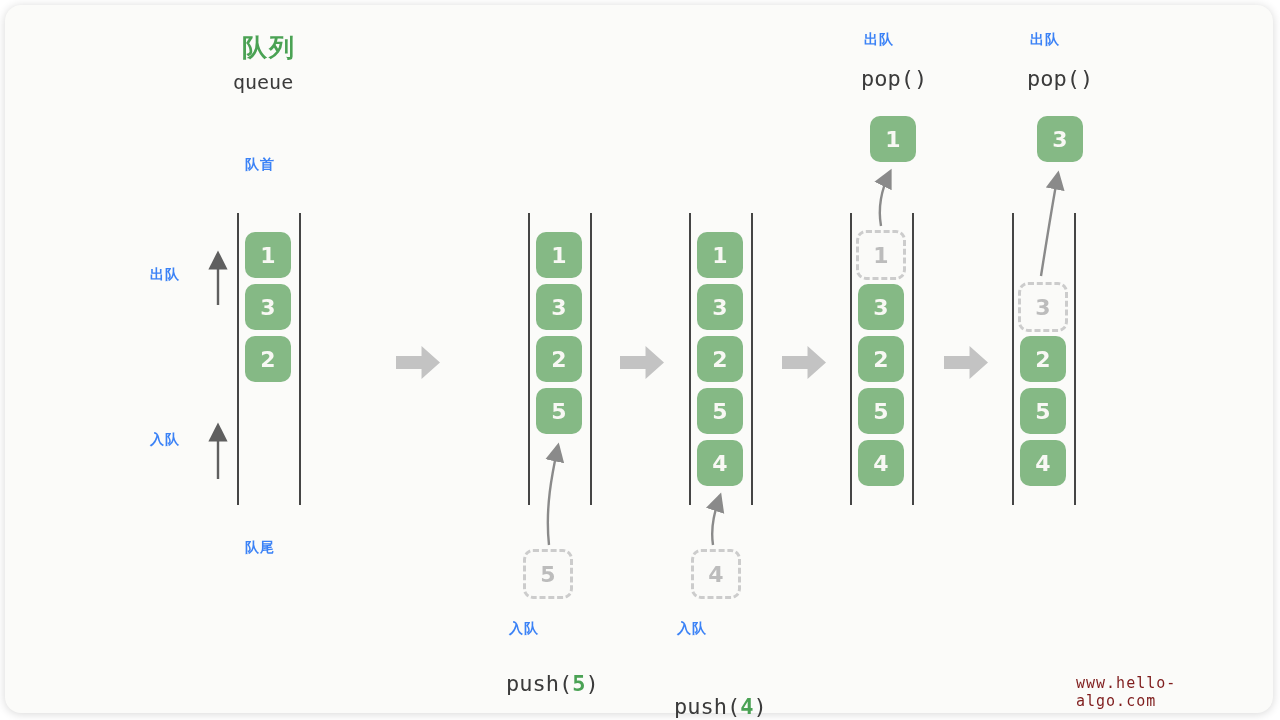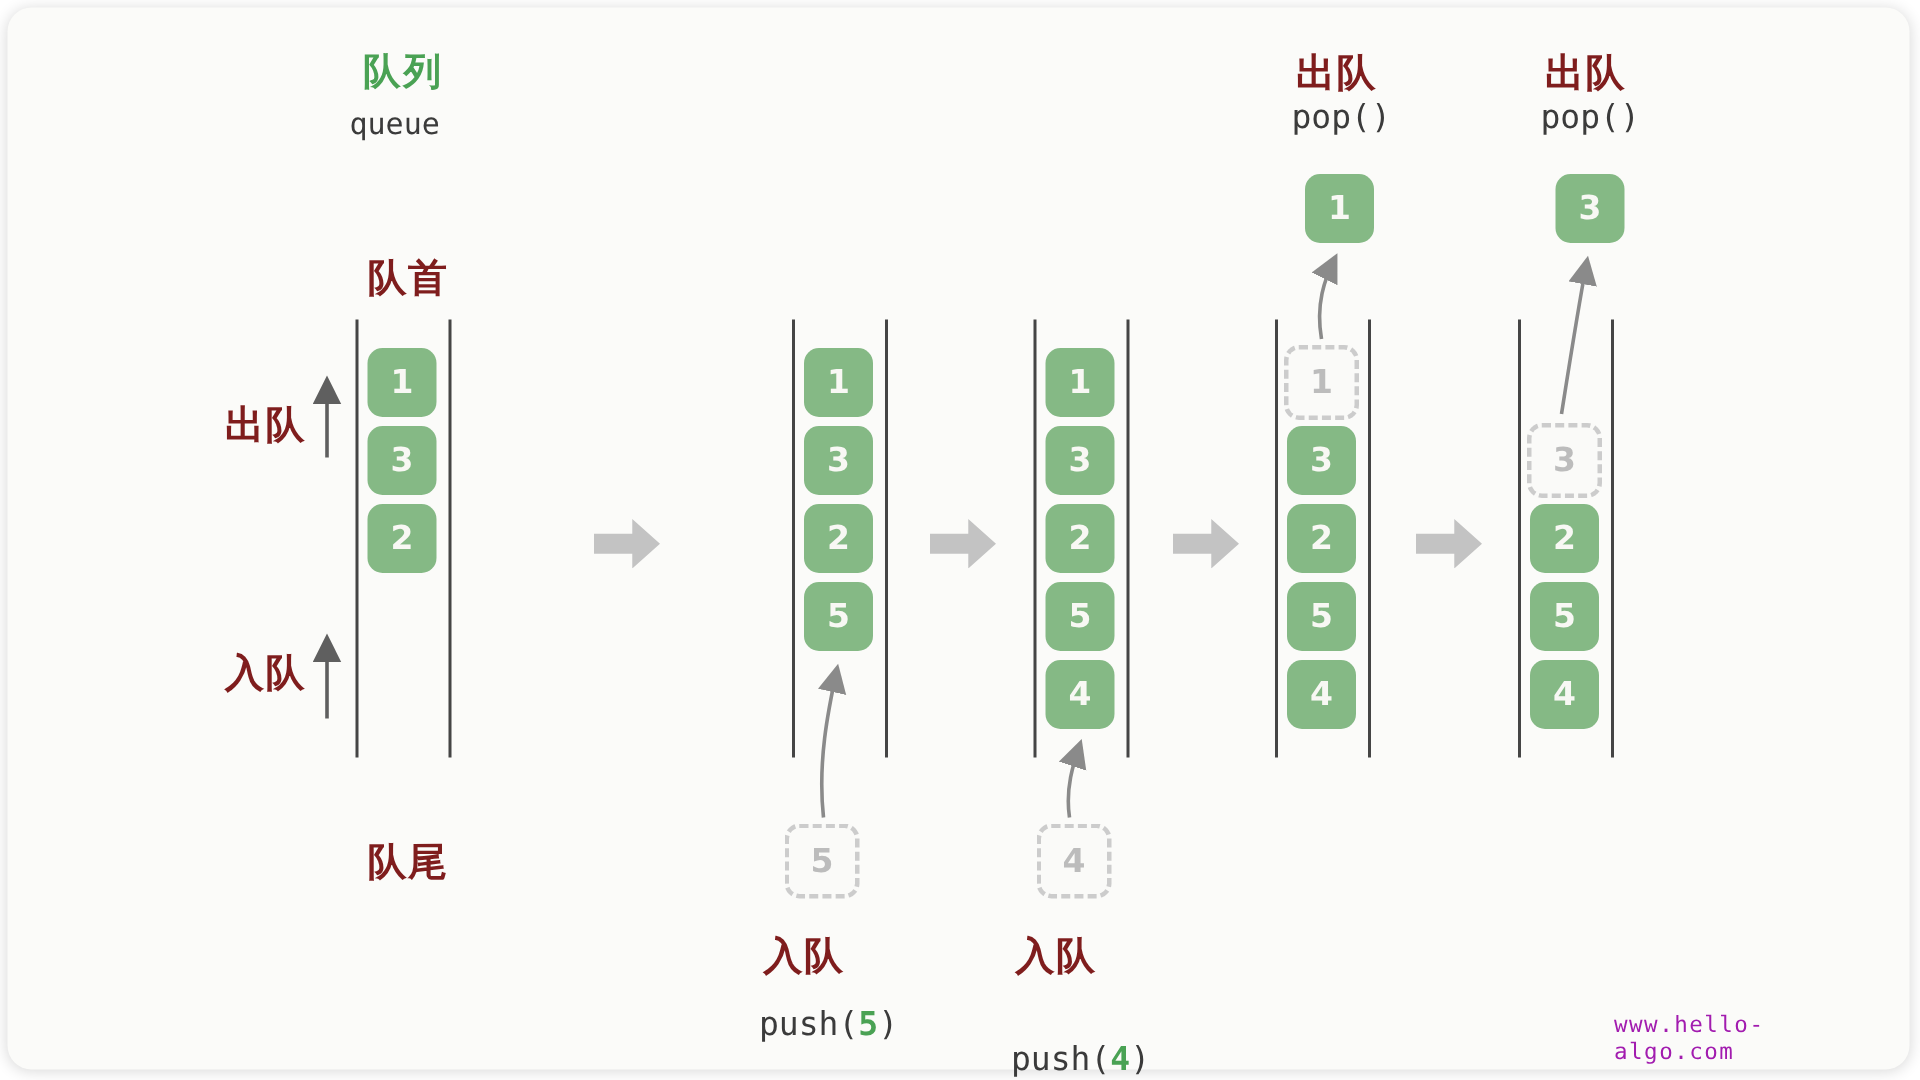--- a/index.html
+++ b/index.html
@@ -1,50 +1,50 @@
 <!DOCTYPE html>
 <html><head>
 <meta charset="utf-8">
 <style>
   html,body{margin:0;padding:0;width:1280px;height:720px;background:#ffffff;
     font-family:"Liberation Sans","DejaVu Sans",sans-serif;overflow:hidden;}
   .card{position:absolute;left:5px;top:5px;width:1268px;height:708px;
     background:#fbfbf9;border-radius:16px;box-shadow:0 1px 10px rgba(0,0,0,.16);}
   .stage{position:absolute;left:0;top:0;width:1164px;height:720px;}
   .abs{position:absolute;}
-  .zh{font-weight:bold;color:#7f1d1d;font-size:26px;letter-spacing:1px;font-family:Liberation Mono, monospace;}
+  .zh{font-weight:bold;color:#3b82f6;font-size:14px;letter-spacing:1px;font-family:Liberation Mono, monospace;}
   .mono{font-family:"DejaVu Sans Mono","Liberation Mono",monospace;font-size:22px;color:#3b3b3b;}
   .title-zh{font-weight:bold;font-size:25px;letter-spacing:2px;}
   .title-en{font-family:"DejaVu Sans Mono","Liberation Mono",monospace;font-size:20px;color:#3b3b3b;}
   .green{color:#4aa254;}
   .green-b{color:#4aa254;font-weight:bold;}
   .wall{position:absolute;top:213px;width:2px;height:292px;background:#454545;}
   .qbox{position:absolute;width:46px;height:46px;border-radius:10px;background:#85b985;
     color:#f8f8f4;font-weight:bold;font-size:22px;display:flex;align-items:center;
     justify-content:center;font-family:"DejaVu Sans",sans-serif;}
   .qbox.dashed{background:#fafaf8;border:3px dashed #cccccc;color:#bcbcbc;
     box-sizing:border-box;width:50px;height:50px;margin:-2px;}
   .blockarrow{position:absolute;top:346px;width:44px;height:33px;background:#c3c3c3;
     clip-path:polygon(0 30%,58% 30%,58% 0,100% 50%,58% 100%,58% 70%,0 70%);}
   .watermark{font-family:"DejaVu Sans Mono","Liberation Mono",monospace;
-    font-size:15px;color:#a21caf;letter-spacing:1px;}
+    font-size:15px;color:#7f1d1d;letter-spacing:1px;}
   svg.overlay{position:absolute;left:0;top:0;width:1280px;height:720px;pointer-events:none;}
 </style>
 </head>
 <body>
 
 <div class="card"></div>
 
 <div class="stage">
 
   <div class="abs title-zh green" style="left:242px;top:31px;">队列</div>
   <div class="abs title-en" style="left:233px;top:70px;">queue</div>
 
-  <div class="abs zh" style="left:245px;top:156px;margin-top:12px;">队首</div>
-  <div class="abs zh" style="left:245px;top:557px;">队尾</div>
+  <div class="abs zh" style="left:245px;top:156px;">队首</div>
+  <div class="abs zh" style="left:245px;top:539px;">队尾</div>
   <div class="abs zh" style="left:150px;top:266px;">出队</div>
   <div class="abs zh" style="left:150px;top:431px;">入队</div>
 
   <div class="abs zh" style="left:864px;top:31px;">出队</div>
   <div class="abs mono" style="left:861px;top:66px;">pop()</div>
   <div class="abs zh" style="left:1030px;top:31px;">出队</div>
   <div class="abs mono" style="left:1027px;top:66px;">pop()</div>
 
   <div class="abs zh" style="left:509px;top:620px;">入队</div>
   <div class="abs mono" style="left:506px;top:656px;margin-top:15px;"><span>push(</span><span class="green-b">5</span><span>)</span></div>

